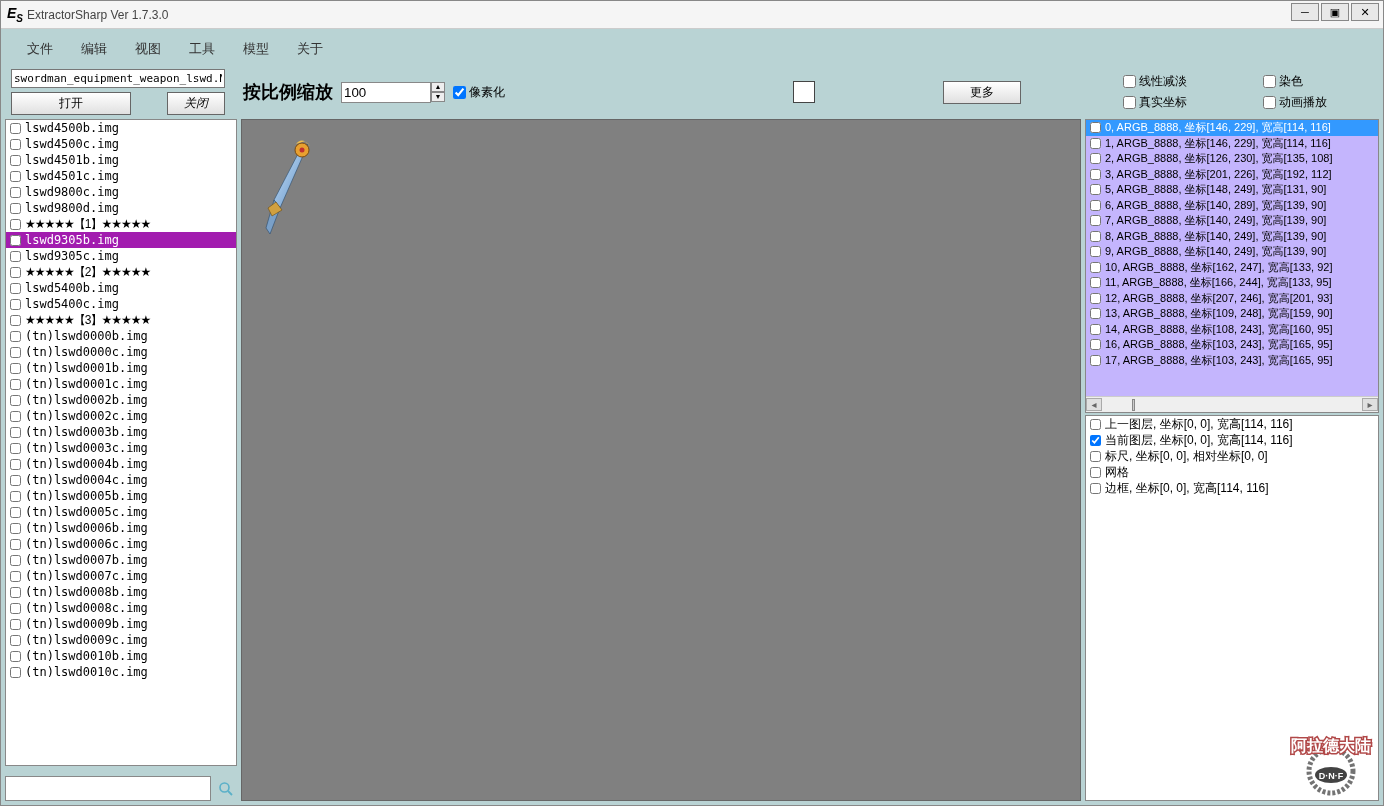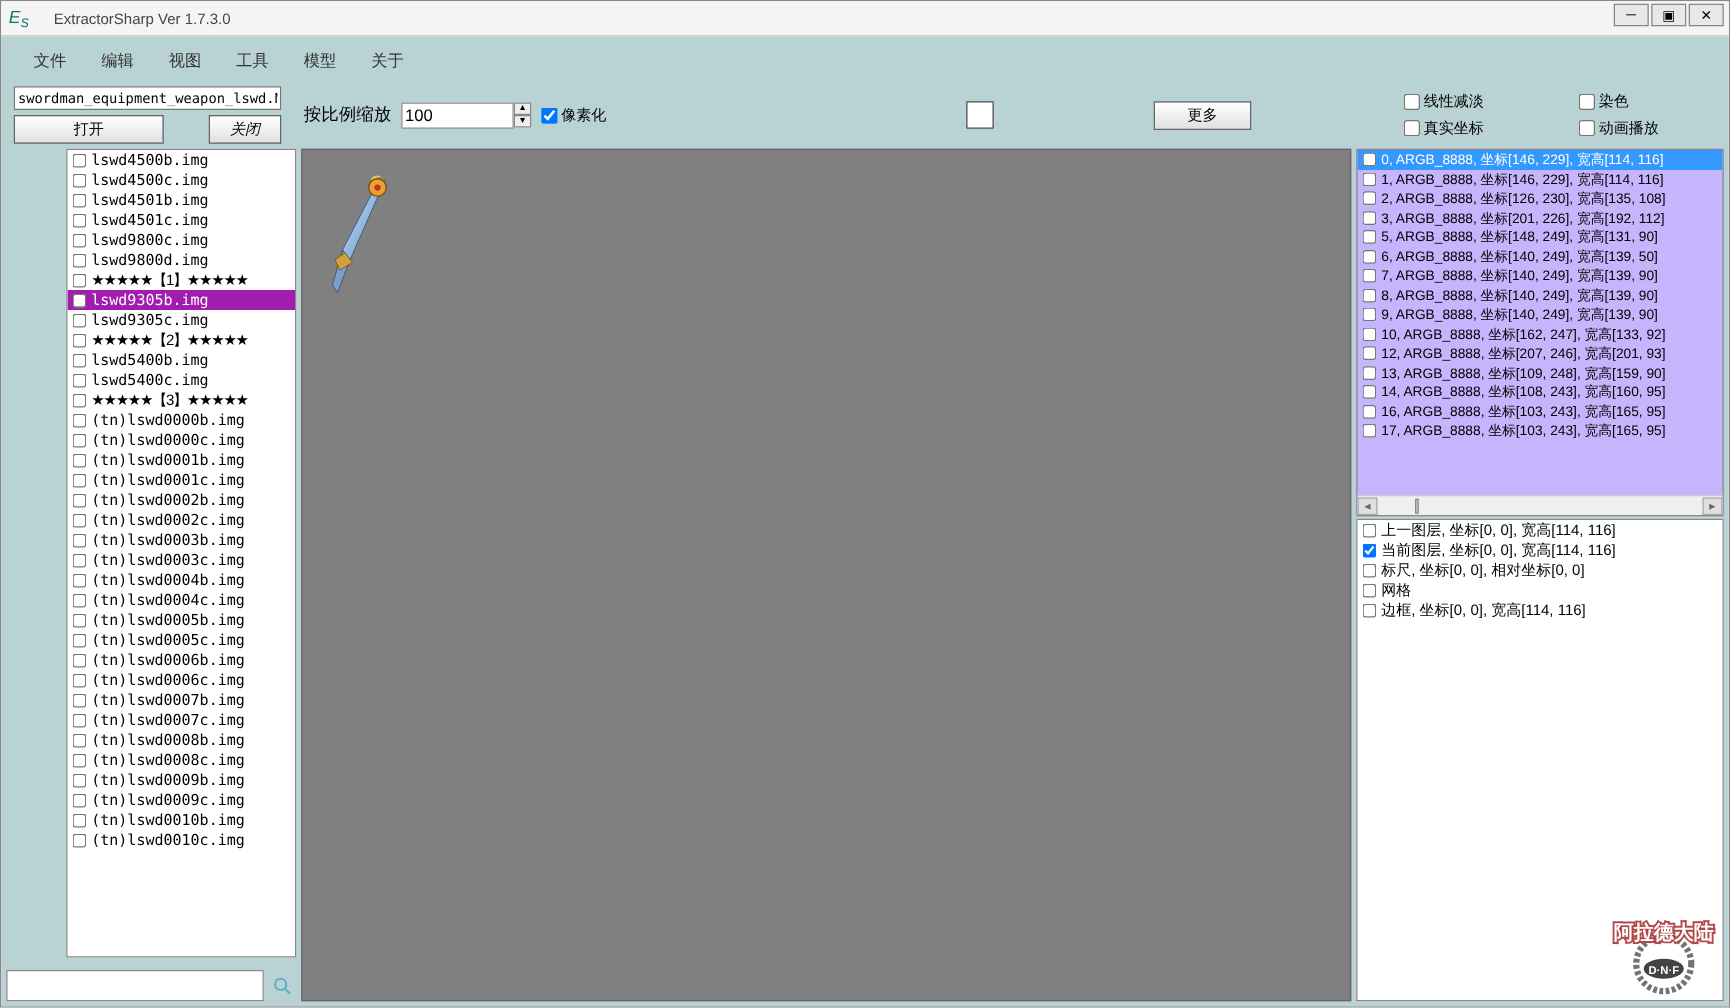--- a/index.html
+++ b/index.html
@@ -1,43 +1,43 @@
 <!DOCTYPE html>
 <html><head>
 <meta charset="utf-8">
 <style>
 * { box-sizing: border-box; margin: 0; padding: 0; }
 body { font-family: "Microsoft YaHei", sans-serif; font-size: 12px; background: #fff; overflow: hidden; }
 .window { width: 1384px; height: 806px; border: 1px solid #888; position: relative; background: #fff; }
 .titlebar { height: 28px; display: flex; align-items: center; padding: 0 6px; border-bottom: 1px solid #ccc; background: #f5f5f5; }
-.titlebar .logo { color: #0f766e; font-weight: normal; font-size: 14px; margin-right: 20px; font-style: italic; }
+.titlebar .logo { color: #000000; font-weight: bold; font-size: 14px; margin-right: 4px; font-style: italic; }
 .titlebar .title { color: #444; }
 .winbtns { position: absolute; right: 4px; top: 2px; display: flex; gap: 2px; }
 .winbtn { width: 28px; height: 18px; border: 1px solid #888; background: #e8e8e8; display: flex; align-items: center; justify-content: center; font-size: 11px; cursor: pointer; }
 .app { height: calc(100% - 28px); background: #b9d3d4; padding: 4px; display: flex; flex-direction: column; }
 .menubar { display: flex; gap: 0; padding: 4px 8px; }
 .menubar .mi { padding: 3px 14px; cursor: pointer; font-size: 13px; color: #333; }
 .toolbar { display: flex; align-items: center; padding: 4px 6px; gap: 8px; }
 .toolbar input[type=text].path { width: 214px; font-family: monospace; font-size: 11px; padding: 2px; border: 1px solid #777; background: #fff; }
 .btn { border: 1px solid #666; background: linear-gradient(#fff,#e0e0e0); padding: 2px 14px; cursor: pointer; font-size: 12px; }
-.toolbar .label { margin-left: 10px; font-size: 14px; }
+.toolbar .label { margin-left: 10px; font-size: 18px; font-weight: bold; }
 .spin { display: flex; }
 .spin input { width: 90px; padding: 2px; border: 1px solid #888; text-align: left; }
 .spin .arrows { display: flex; flex-direction: column; }
 .spin .arrows span { width: 14px; height: 10px; border: 1px solid #888; background: #eee; font-size: 7px; text-align: center; line-height: 8px; cursor: pointer; }
 .cb { display: inline-flex; align-items: center; gap: 3px; font-size: 12px; }
 .cb input { width: 13px; height: 13px; }
 .colorbox { width: 22px; height: 22px; border: 1px solid #444; background: #fff; margin-left: 20px; }
 .rightchecks { margin-left: auto; display: grid; grid-template-columns: repeat(2, 110px); gap: 4px 30px; }
 .body { flex: 1; display: flex; gap: 4px; min-height: 0; }
 .leftcol { width: 232px; display: flex; flex-direction: column; gap: 4px; }
 .topbtns { display: flex; gap: 4px; }
 .topbtns .btn.open { flex: 0 0 120px; }
 .topbtns .btn.close { flex: 0 0 58px; margin-left: auto; font-style: italic; }
-.filelist { flex: 1; background: #fff; border: 1px solid #888; overflow-y: scroll; font-family: monospace; font-size: 12px; margin-left: 48px; }
+.filelist { flex: 1; background: #fff; border: 1px solid #888; overflow-y: scroll; font-family: monospace; font-size: 12px; }
 .filelist .row { display: flex; align-items: center; gap: 4px; padding: 1px 4px; white-space: nowrap; cursor: pointer; height: 16px; }
 .filelist .row.selected { background: #a21caf; color: #fff; }
 .filelist .row input { width: 11px; height: 11px; flex-shrink: 0; }
 .filelist .row .stars { font-family: sans-serif; letter-spacing: -1px; }
 .searchbar { display: flex; gap: 4px; align-items: center; padding-top: 6px; }
 .searchbar input { flex: 1; padding: 4px; border: 1px solid #888; background: #fff; }
 .searchbar .sicon { width: 22px; height: 22px; display: flex; align-items: center; justify-content: center; color: #5ab; cursor: pointer; font-size: 15px; }
 .canvas { flex: 1; background: #808080; position: relative; border: 1px solid #666; }
 .sword { position: absolute; left: 20px; top: 18px; width: 52px; height: 110px; }
 .sword svg { width: 100%; height: 100%; }
@@ -315,37 +315,41 @@
               <div class="row">
                 <input type="checkbox" style="">
                 <span>3, ARGB_8888, 坐标[201, 226], 宽高[192, 112]</span>
               </div>
               <div class="row">
                 <input type="checkbox" style="">
                 <span>5, ARGB_8888, 坐标[148, 249], 宽高[131, 90]</span>
               </div>
               <div class="row">
                 <input type="checkbox" style="">
-                <span>6, ARGB_8888, 坐标[140, 249], 宽高[139, 50]</span>
+                <span>6, ARGB_8888, 坐标[140, 289], 宽高[139, 90]</span>
               </div>
               <div class="row">
                 <input type="checkbox" style="">
                 <span>7, ARGB_8888, 坐标[140, 249], 宽高[139, 90]</span>
               </div>
               <div class="row">
                 <input type="checkbox" style="">
                 <span>8, ARGB_8888, 坐标[140, 249], 宽高[139, 90]</span>
               </div>
               <div class="row">
                 <input type="checkbox" style="">
                 <span>9, ARGB_8888, 坐标[140, 249], 宽高[139, 90]</span>
               </div>
               <div class="row">
                 <input type="checkbox" style="">
                 <span>10, ARGB_8888, 坐标[162, 247], 宽高[133, 92]</span>
+              </div>
+              <div class="row">
+                <input type="checkbox" style="">
+                <span>11, ARGB_8888, 坐标[166, 244], 宽高[133, 95]</span>
               </div>
               <div class="row">
                 <input type="checkbox" style="">
                 <span>12, ARGB_8888, 坐标[207, 246], 宽高[201, 93]</span>
               </div>
               <div class="row">
                 <input type="checkbox" style="">
                 <span>13, ARGB_8888, 坐标[109, 248], 宽高[159, 90]</span>
               </div>
               <div class="row">

